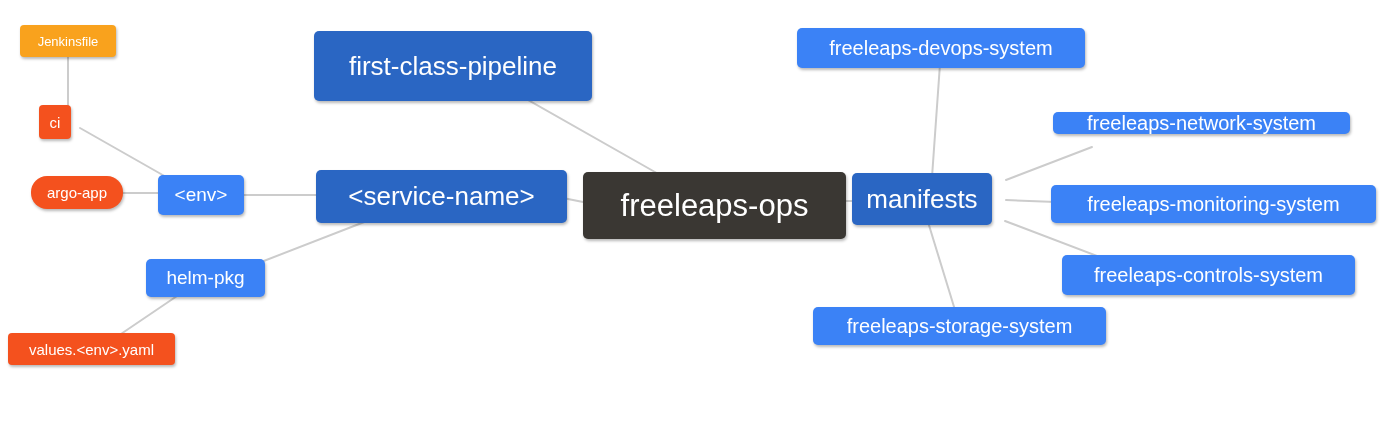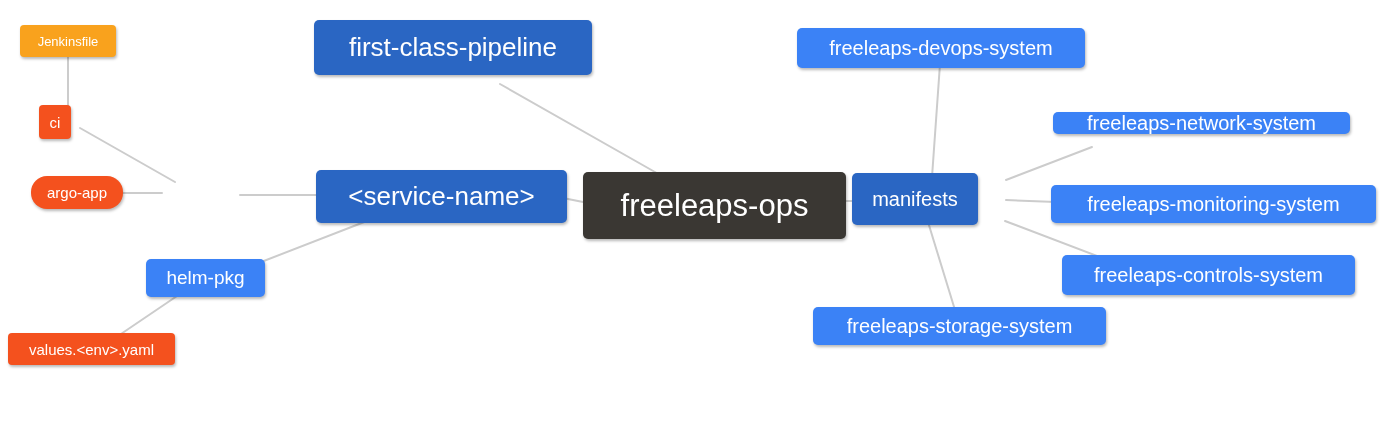--- a/index.html
+++ b/index.html
@@ -44,23 +44,23 @@
   .green  { background: #3b82f6; }
   .red    { background: #F4511E; }
   .amber  { background: #F9A21D; }
   .dark   { background: #3A3733; }
 
   #n-jenkinsfile          { left: 20px;   top: 25px;  width: 96px;  height: 32px; font-size: 13px; border-radius: 4px; }
   #n-ci                   { left: 39px;   top: 105px; width: 32px;  height: 34px; font-size: 15px; border-radius: 4px; }
   #n-argo-app             { left: 31px;   top: 176px; width: 92px;  height: 33px; font-size: 15px; border-radius: 16px; }
   #n-env                  { left: 158px;  top: 175px; width: 86px;  height: 40px; font-size: 19px; }
   #n-service-name         { left: 316px;  top: 170px; width: 251px; height: 53px; font-size: 26px; }
-  #n-first-class-pipeline { left: 314px;  top: 20px;  width: 278px; height: 55px; font-size: 26px; }
+  #n-first-class-pipeline { left: 314px;  top: 31px;  width: 278px; height: 70px; font-size: 26px; }
   #n-freeleaps-ops        { left: 583px;  top: 172px; width: 263px; height: 67px; font-size: 31px; }
-  #n-manifests            { left: 852px;  top: 173px; width: 126px; height: 52px; font-size: 20px; }
+  #n-manifests            { left: 852px;  top: 173px; width: 140px; height: 52px; font-size: 26px; }
   #n-devops-system        { left: 797px;  top: 28px;  width: 288px; height: 40px; font-size: 20px; }
   #n-network-system       { left: 1053px; top: 112px; width: 297px; height: 22px; font-size: 20px; }
   #n-monitoring-system    { left: 1051px; top: 185px; width: 325px; height: 38px; font-size: 20px; }
   #n-controls-system      { left: 1062px; top: 255px; width: 293px; height: 40px; font-size: 20px; }
   #n-storage-system       { left: 813px;  top: 307px; width: 293px; height: 38px; font-size: 20px; }
   #n-helm-pkg             { left: 146px;  top: 259px; width: 119px; height: 38px; font-size: 19px; }
   #n-values-env-yaml      { left: 8px;    top: 333px; width: 167px; height: 32px; font-size: 15px; border-radius: 4px; }
 </style>
 </head>
 <body>
@@ -80,20 +80,21 @@
     <line x1="932" y1="177" x2="940" y2="64"></line>
     <line x1="1006" y1="180" x2="1092" y2="147"></line>
     <line x1="1006" y1="200" x2="1056" y2="202"></line>
     <line x1="1005" y1="221" x2="1105" y2="259"></line>
     <line x1="928" y1="222" x2="955" y2="310"></line>
   </svg>
 
   <div class="node amber" id="n-jenkinsfile">Jenkinsfile</div>
   <div class="node red" id="n-ci">ci</div>
   <div class="node red" id="n-argo-app">argo-app</div>
+  <div class="node green" id="n-env">&lt;env&gt;</div>
   <div class="node blue" id="n-service-name">&lt;service-name&gt;</div>
   <div class="node blue" id="n-first-class-pipeline">first-class-pipeline</div>
   <div class="node dark" id="n-freeleaps-ops">freeleaps-ops</div>
   <div class="node blue" id="n-manifests">manifests</div>
   <div class="node green" id="n-devops-system">freeleaps-devops-system</div>
   <div class="node green" id="n-network-system">freeleaps-network-system</div>
   <div class="node green" id="n-monitoring-system">freeleaps-monitoring-system</div>
   <div class="node green" id="n-controls-system">freeleaps-controls-system</div>
   <div class="node green" id="n-storage-system">freeleaps-storage-system</div>
   <div class="node green" id="n-helm-pkg">helm-pkg</div>

